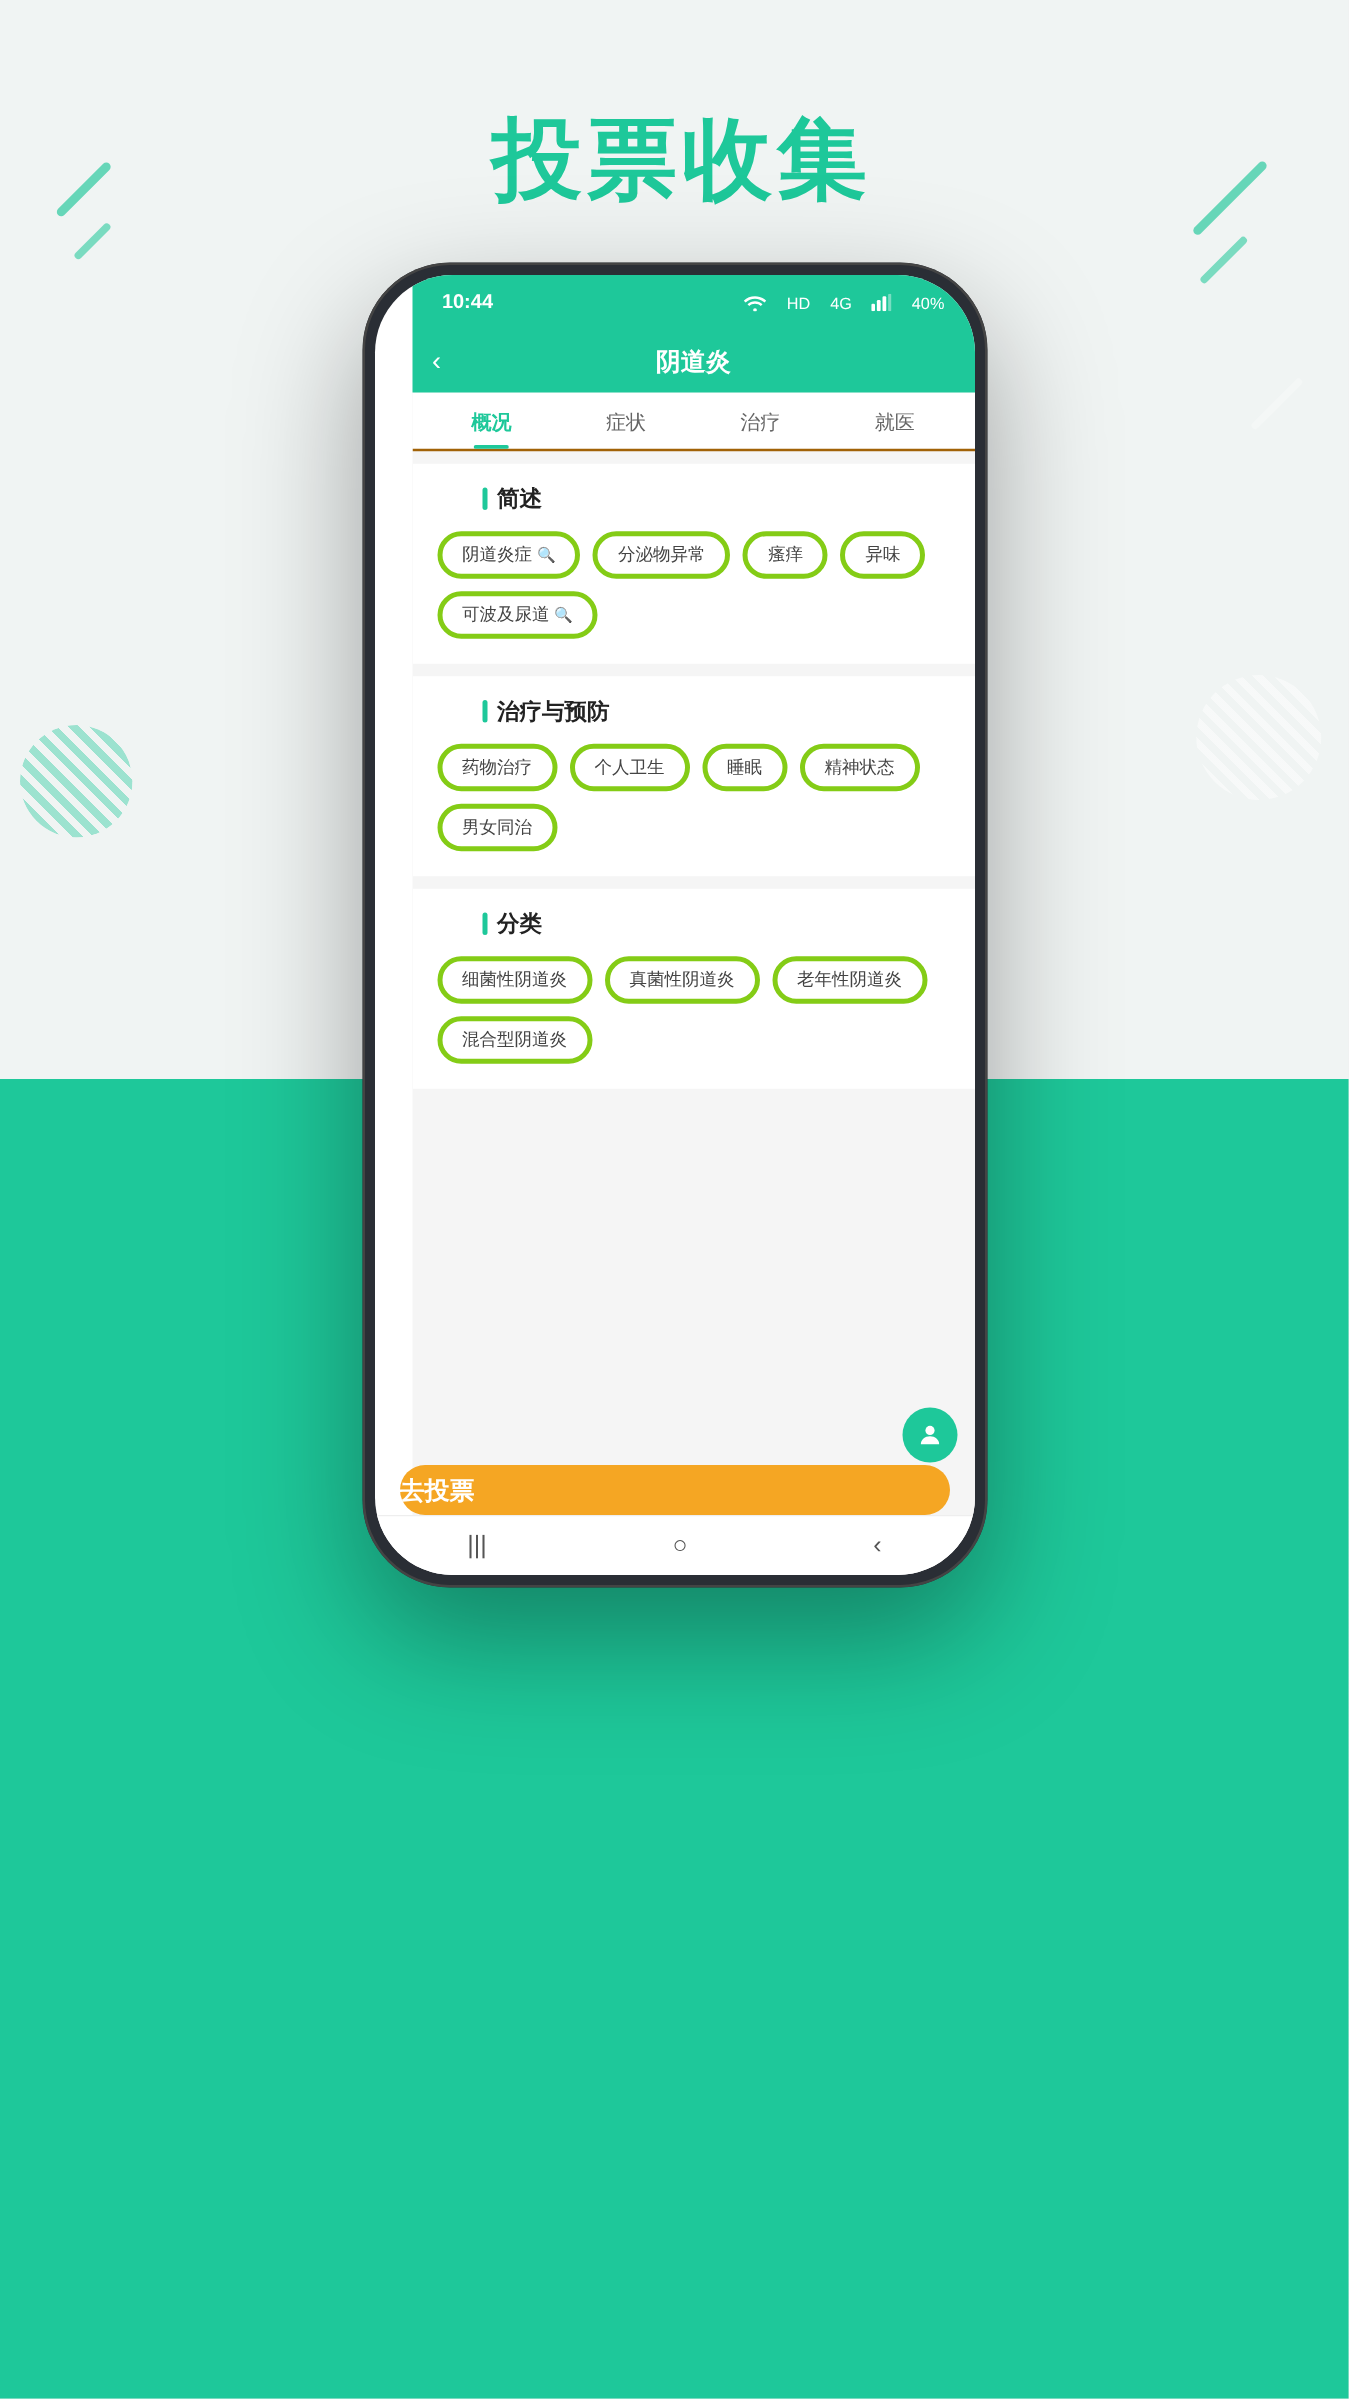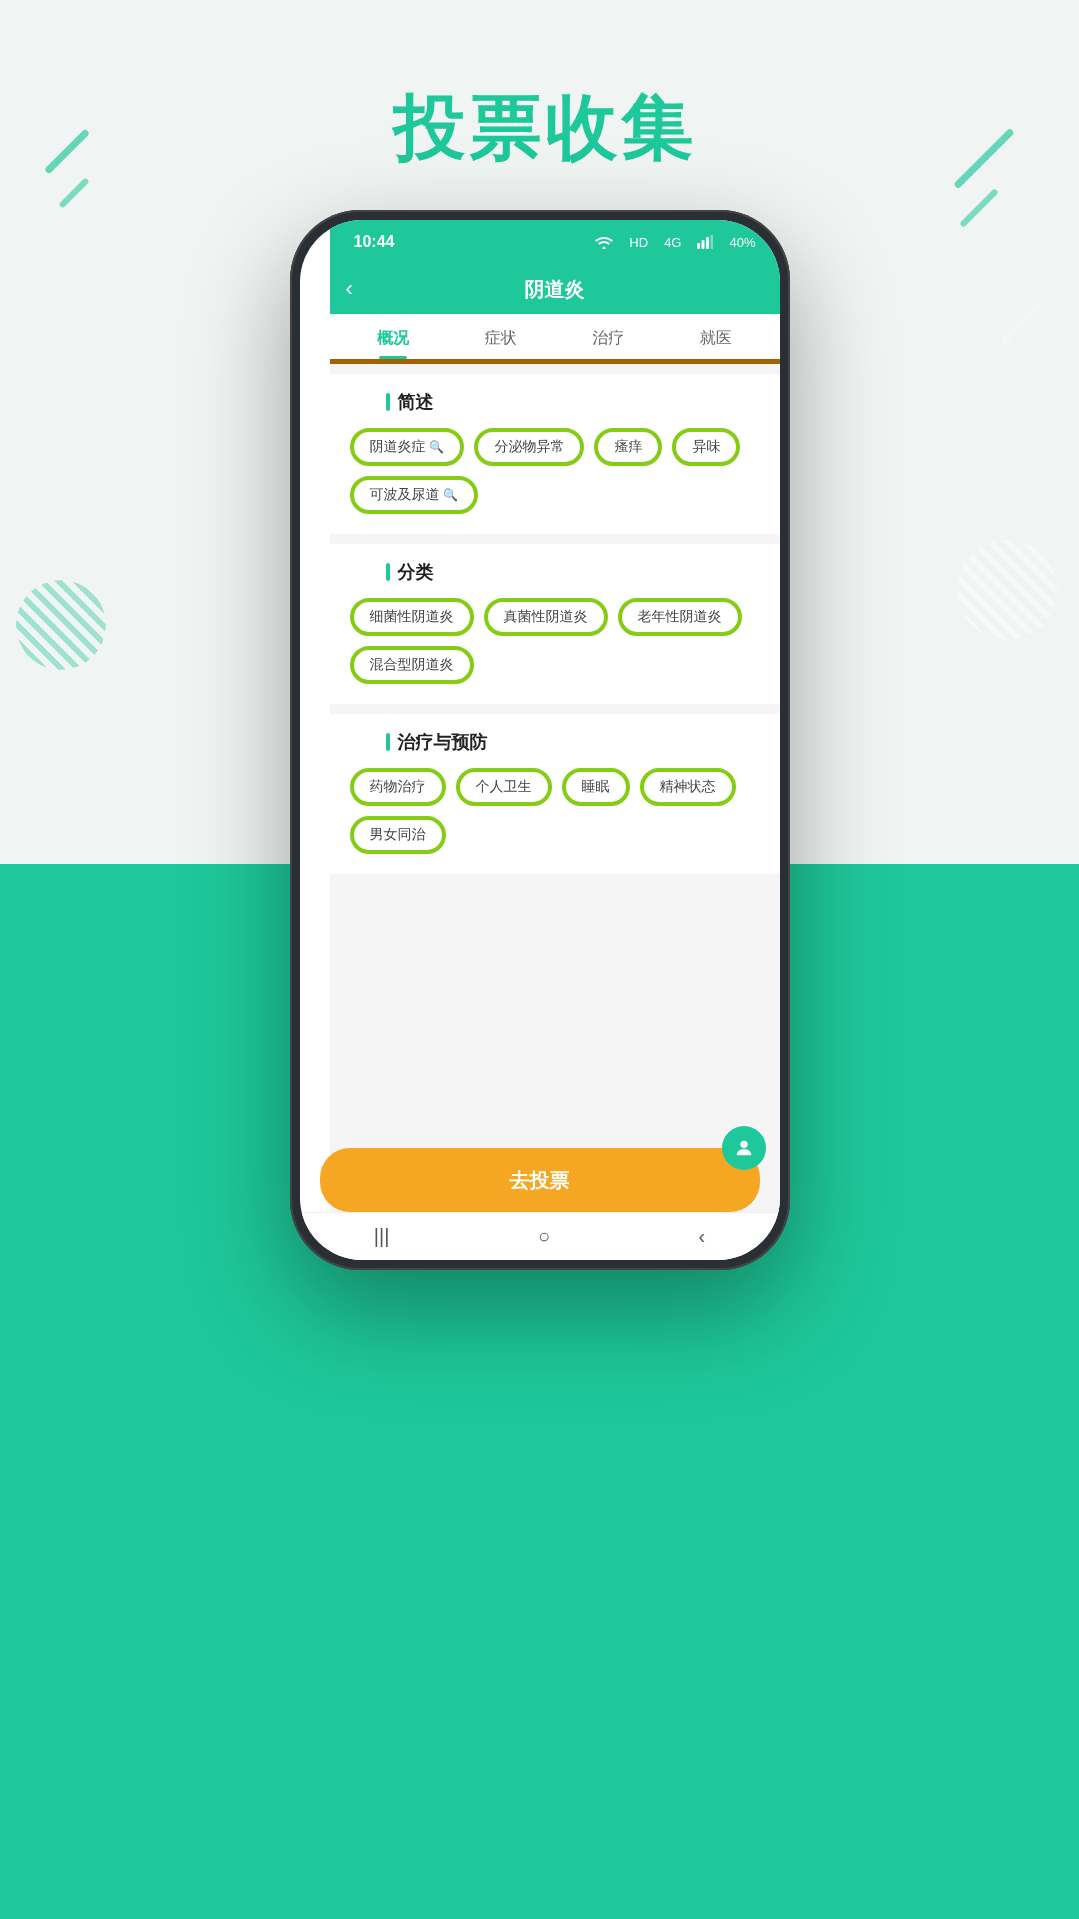--- a/index.html
+++ b/index.html
@@ -139,21 +139,21 @@
     .app-content {
       background: #f5f5f5;
       height: calc(100% - 94px - 48px);
       overflow: hidden;
     }
 
     
     .tab-bar {
       display: flex;
       background: white;
-      border-bottom: 5px solid #a16207;
+      border-bottom: 2px solid #a16207;
       padding: 0 10px;
     }
 
     .tab-item {
       flex: 1;
       text-align: center;
       padding: 14px 0 10px;
       font-size: 16px;
       color: #666;
       position: relative;
@@ -226,26 +226,26 @@
       font-size: 12px;
       color: #999;
     }
 
     
     .vote-button {
       position: absolute;
       bottom: 48px;
       left: 20px;
       right: 20px;
-      height: 64px;
+      height: 40px;
       background: #f5a623;
       border-radius: 30px;
       display: flex;
       align-items: center;
-      justify-content: center;
+      justify-content: flex-start;
       font-size: 20px;
       font-weight: 600;
       color: white;
       z-index: 10;
     }
 
     .vote-float-icon {
       position: absolute;
       bottom: 90px;
       right: 14px;
@@ -389,54 +389,54 @@
                 <span>异味</span>
               </div>
               <div class="tag">
                 <span>可波及尿道</span>
                 <span class="tag-search-icon">🔍</span>
               </div>
             </div>
           </div>
 
           <div class="section-card">
+            <div class="section-title">治疗与预防</div>
+            <div class="tags-container">
+              <div class="tag">
+                <span>药物治疗</span>
+              </div>
+              <div class="tag">
+                <span>个人卫生</span>
+              </div>
+              <div class="tag">
+                <span>睡眠</span>
+              </div>
+              <div class="tag">
+                <span>精神状态</span>
+              </div>
+              <div class="tag">
+                <span>男女同治</span>
+              </div>
+            </div>
+          </div>
+
+          <div class="section-card">
             <div class="section-title">分类</div>
             <div class="tags-container">
               <div class="tag">
                 <span>细菌性阴道炎</span>
               </div>
               <div class="tag">
                 <span>真菌性阴道炎</span>
               </div>
               <div class="tag">
                 <span>老年性阴道炎</span>
               </div>
               <div class="tag">
                 <span>混合型阴道炎</span>
-              </div>
-            </div>
-          </div>
-
-          <div class="section-card">
-            <div class="section-title">治疗与预防</div>
-            <div class="tags-container">
-              <div class="tag">
-                <span>药物治疗</span>
-              </div>
-              <div class="tag">
-                <span>个人卫生</span>
-              </div>
-              <div class="tag">
-                <span>睡眠</span>
-              </div>
-              <div class="tag">
-                <span>精神状态</span>
-              </div>
-              <div class="tag">
-                <span>男女同治</span>
               </div>
             </div>
           </div>
 
         </div>
 
         <div class="vote-float-icon">
           <svg width="22" height="22" viewBox="0 0 24 24" fill="none">
             <circle cx="12" cy="8" r="4" fill="white"></circle>
             <path d="M4 20c0-4 3.6-7 8-7s8 3 8 7" fill="white"></path>

